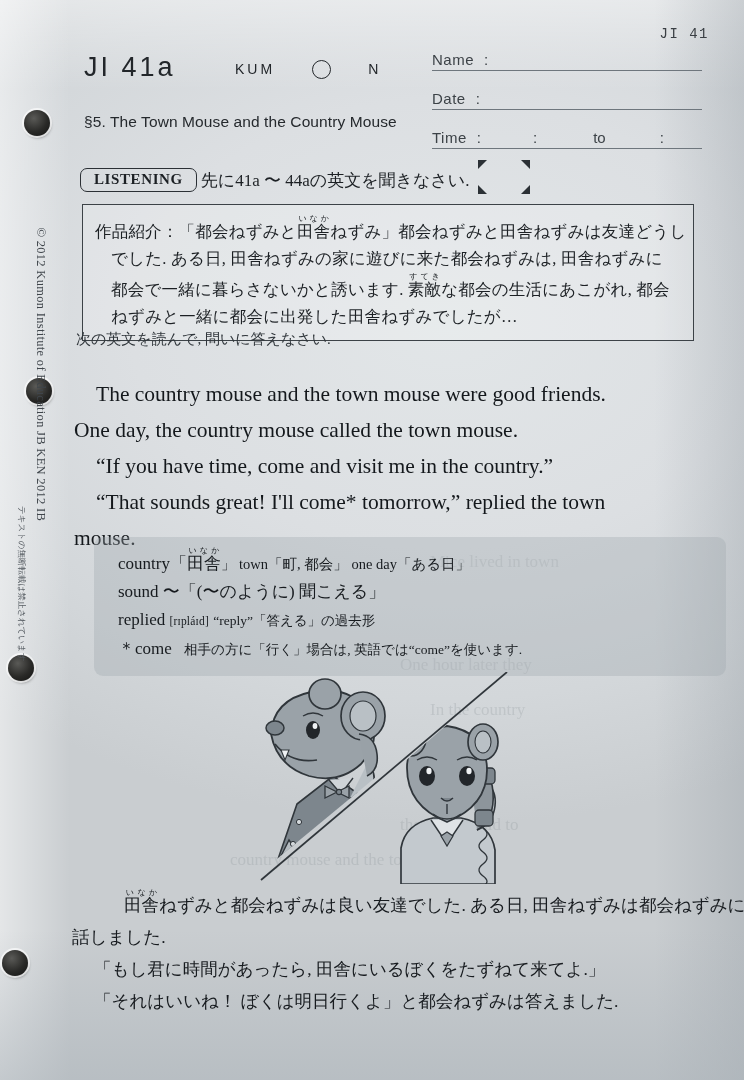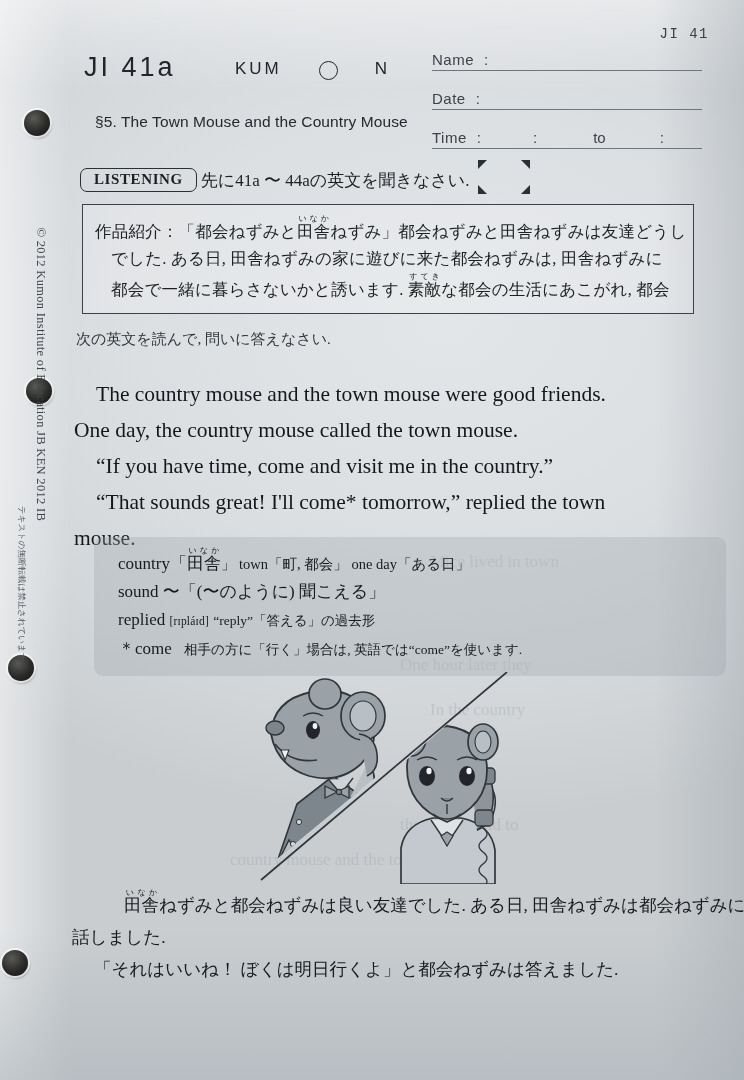--- a/index.html
+++ b/index.html
@@ -46,37 +46,36 @@
     font-size: 14px; letter-spacing: 1.5px; color: #3a3f44;
   }
   #worksheet-code {
     position: absolute; left: 84px; top: 52px;
     font-family: "Liberation Sans", sans-serif;
     font-size: 27px; letter-spacing: 3px; color: #22262a;
   }
   #logo {
     position: absolute; left: 235px; top: 59px;
     font-family: "Liberation Sans", sans-serif;
-    font-size: 17px; letter-spacing: 3px; color: #22262a;
+    font-size: 14px; letter-spacing: 3px; color: #22262a;
     display: flex; align-items: center; gap: 36px;
   }
   #logo .o-glyph {
     display: inline-block;
     width: 17px; height: 17px;
     border: 1.6px solid #22262a;
     border-radius: 50%;
     margin: 0 1px;
     position: relative; top: 1px;
   }
   #section-title {
     position: absolute; left: 84px; top: 113px;
     font-family: "Liberation Sans", sans-serif;
     font-size: 15.5px; color: #25292d;
     letter-spacing: 0.1px;
-    margin-left: 11px;
   }
 
   
   .field {
     position: absolute;
     font-family: "Liberation Sans", sans-serif;
     font-size: 15px; color: #3c4247;
     border-bottom: 1.2px solid #6e767d;
     height: 24px;
     display: flex; align-items: flex-end;
@@ -295,20 +294,21 @@
   </div>
 
   <div id="intro-box">
     <div class="jline">
       <span>作品紹介：「都会ねずみと</span><ruby><span>田舎</span><rt>いなか</rt></ruby><span>ねずみ」都会ねずみと田舎ねずみは友達どうし</span>
     </div>
     <div class="jline indent">でした. ある日, 田舎ねずみの家に遊びに来た都会ねずみは, 田舎ねずみに</div>
     <div class="jline indent">
       <span>都会で一緒に暮らさないかと誘います. </span><ruby><span>素敵</span><rt>すてき</rt></ruby><span>な都会の生活にあこがれ, 都会</span>
     </div>
+    <div class="jline indent">ねずみと一緒に都会に出発した田舎ねずみでしたが…</div>
   </div>
 
   <div id="instruction">次の英文を読んで, 問いに答えなさい.</div>
 
   <div id="passage">
     <div class="pline ind">The country mouse and the town mouse were good friends.</div>
     <div class="pline">One day, the country mouse called the town mouse.</div>
     <div class="pline ind">“If you have time, come and visit me in the country.”</div>
     <div class="pline ind">“That sounds great! I'll come* tomorrow,” replied the town</div>
     <div class="pline">mouse.</div>
@@ -411,19 +411,20 @@
 
       <line x1="252" y1="0" x2="6" y2="208" stroke="#30363b" stroke-width="1.7"></line>
     </svg>
   </div>
 
   <div id="translation">
     <div class="tline ind">
       <ruby><span>田舎</span><rt>いなか</rt></ruby><span>ねずみと都会ねずみは良い友達でした. ある日, 田舎ねずみは都会ねずみに電</span>
     </div>
     <div class="tline">話しました.</div>
+    <div class="tline ind2">「もし君に時間があったら, 田舎にいるぼくをたずねて来てよ.」</div>
     <div class="tline ind2">「それはいいね！ ぼくは明日行くよ」と都会ねずみは答えました.</div>
   </div>
 
   <div id="copyright">© 2012 Kumon Institute of Education   JB KEN 2012  IB</div>
   <div id="copyright-jp">テキストの無断転載は禁止されています</div>
 
 </div>
 
 </body></html>

